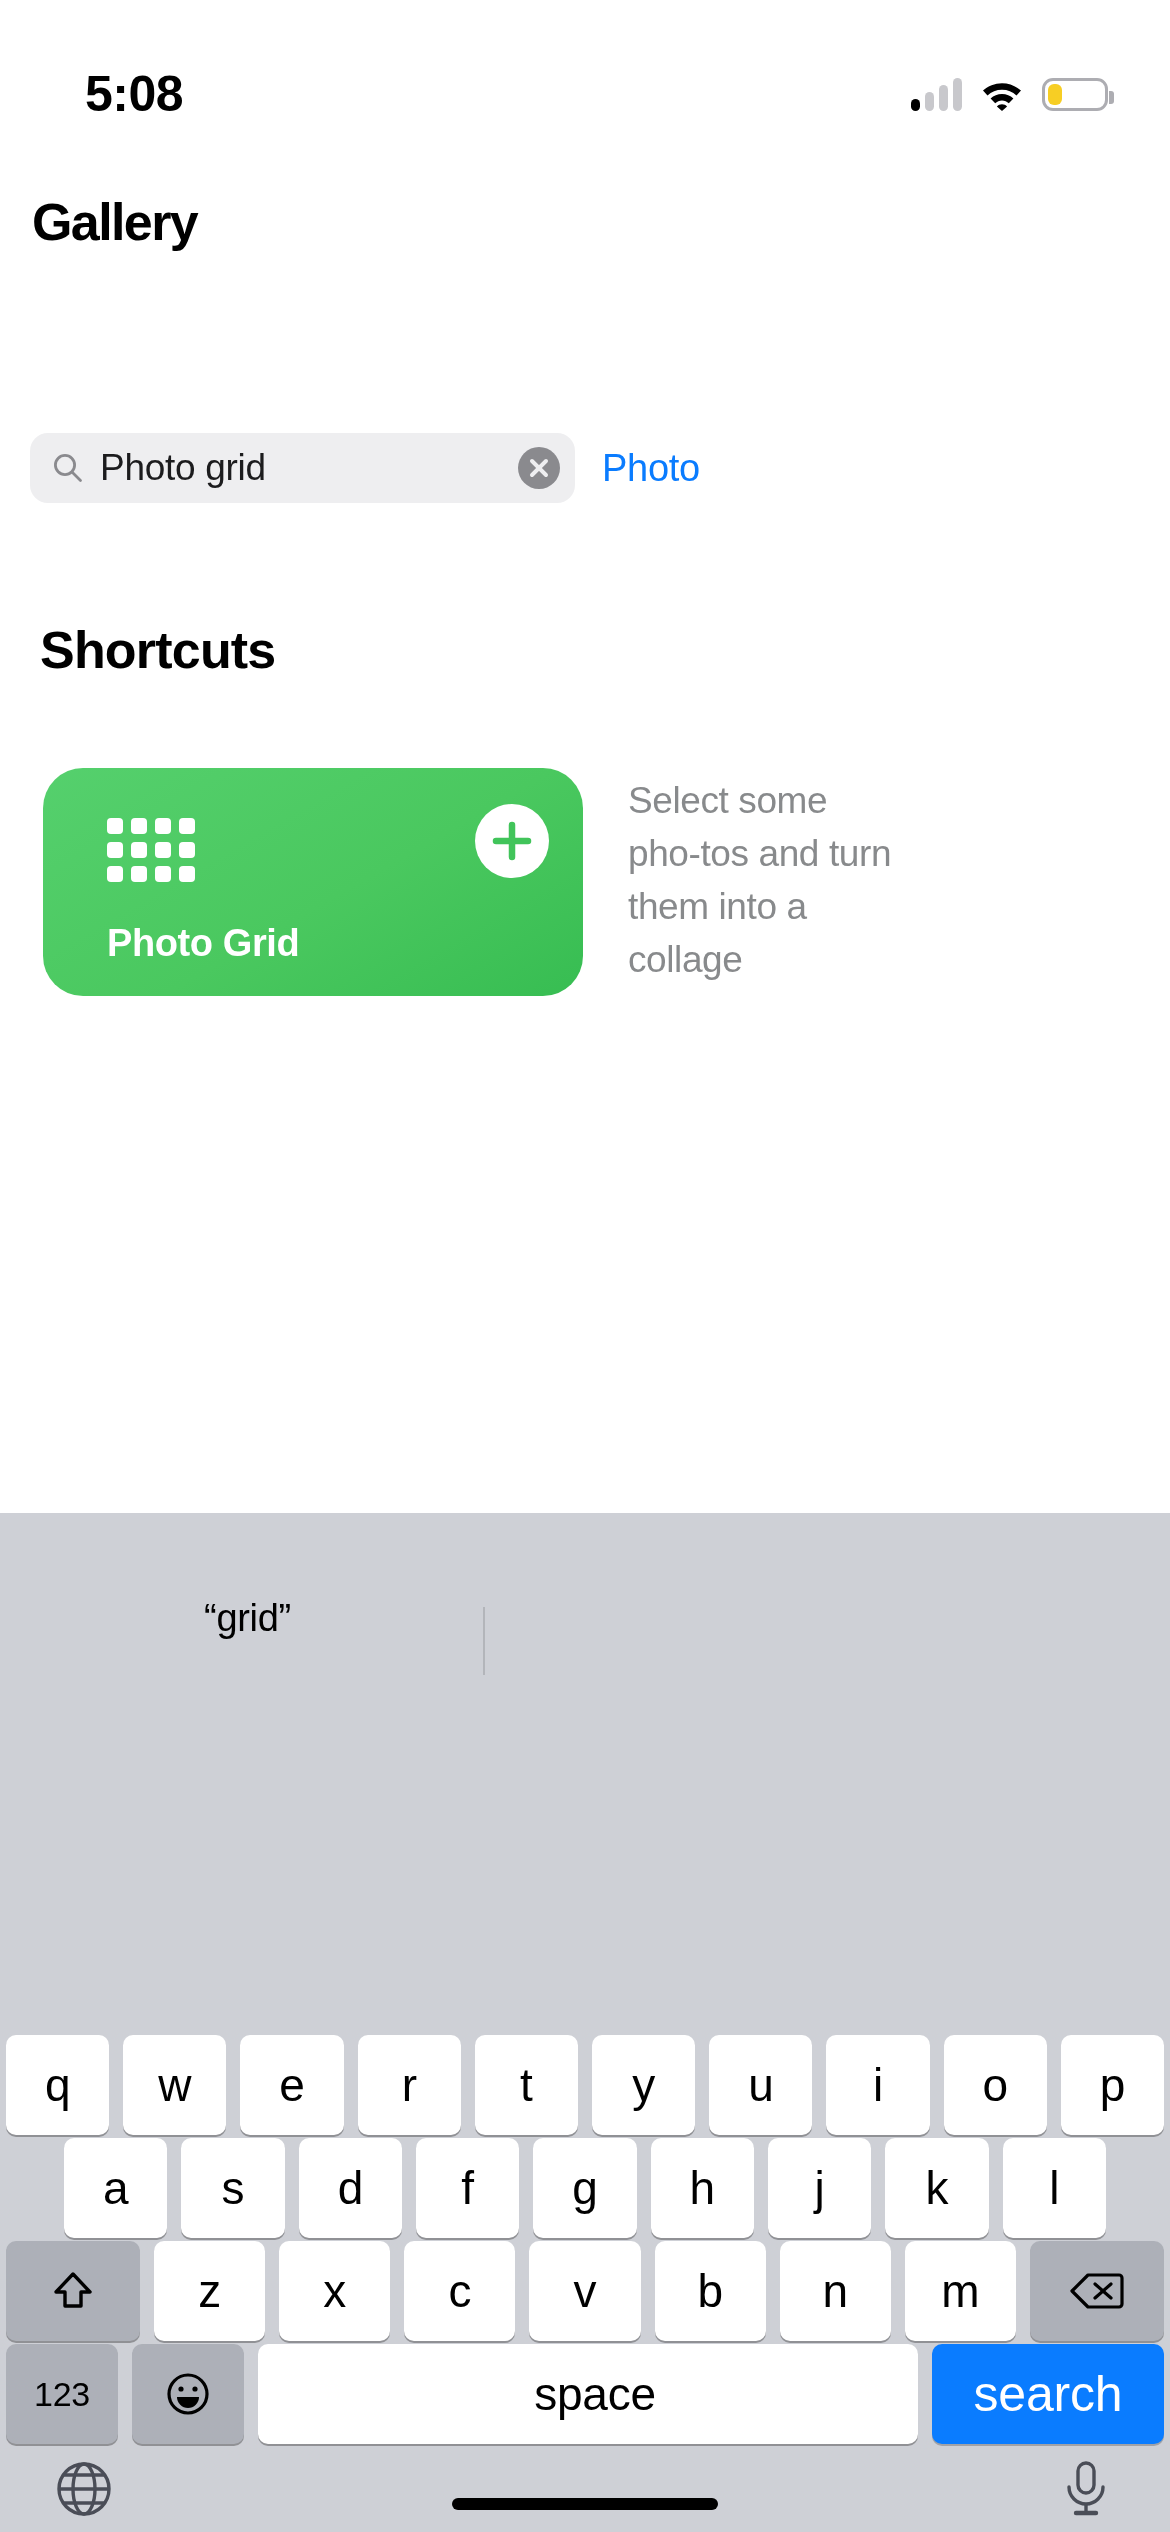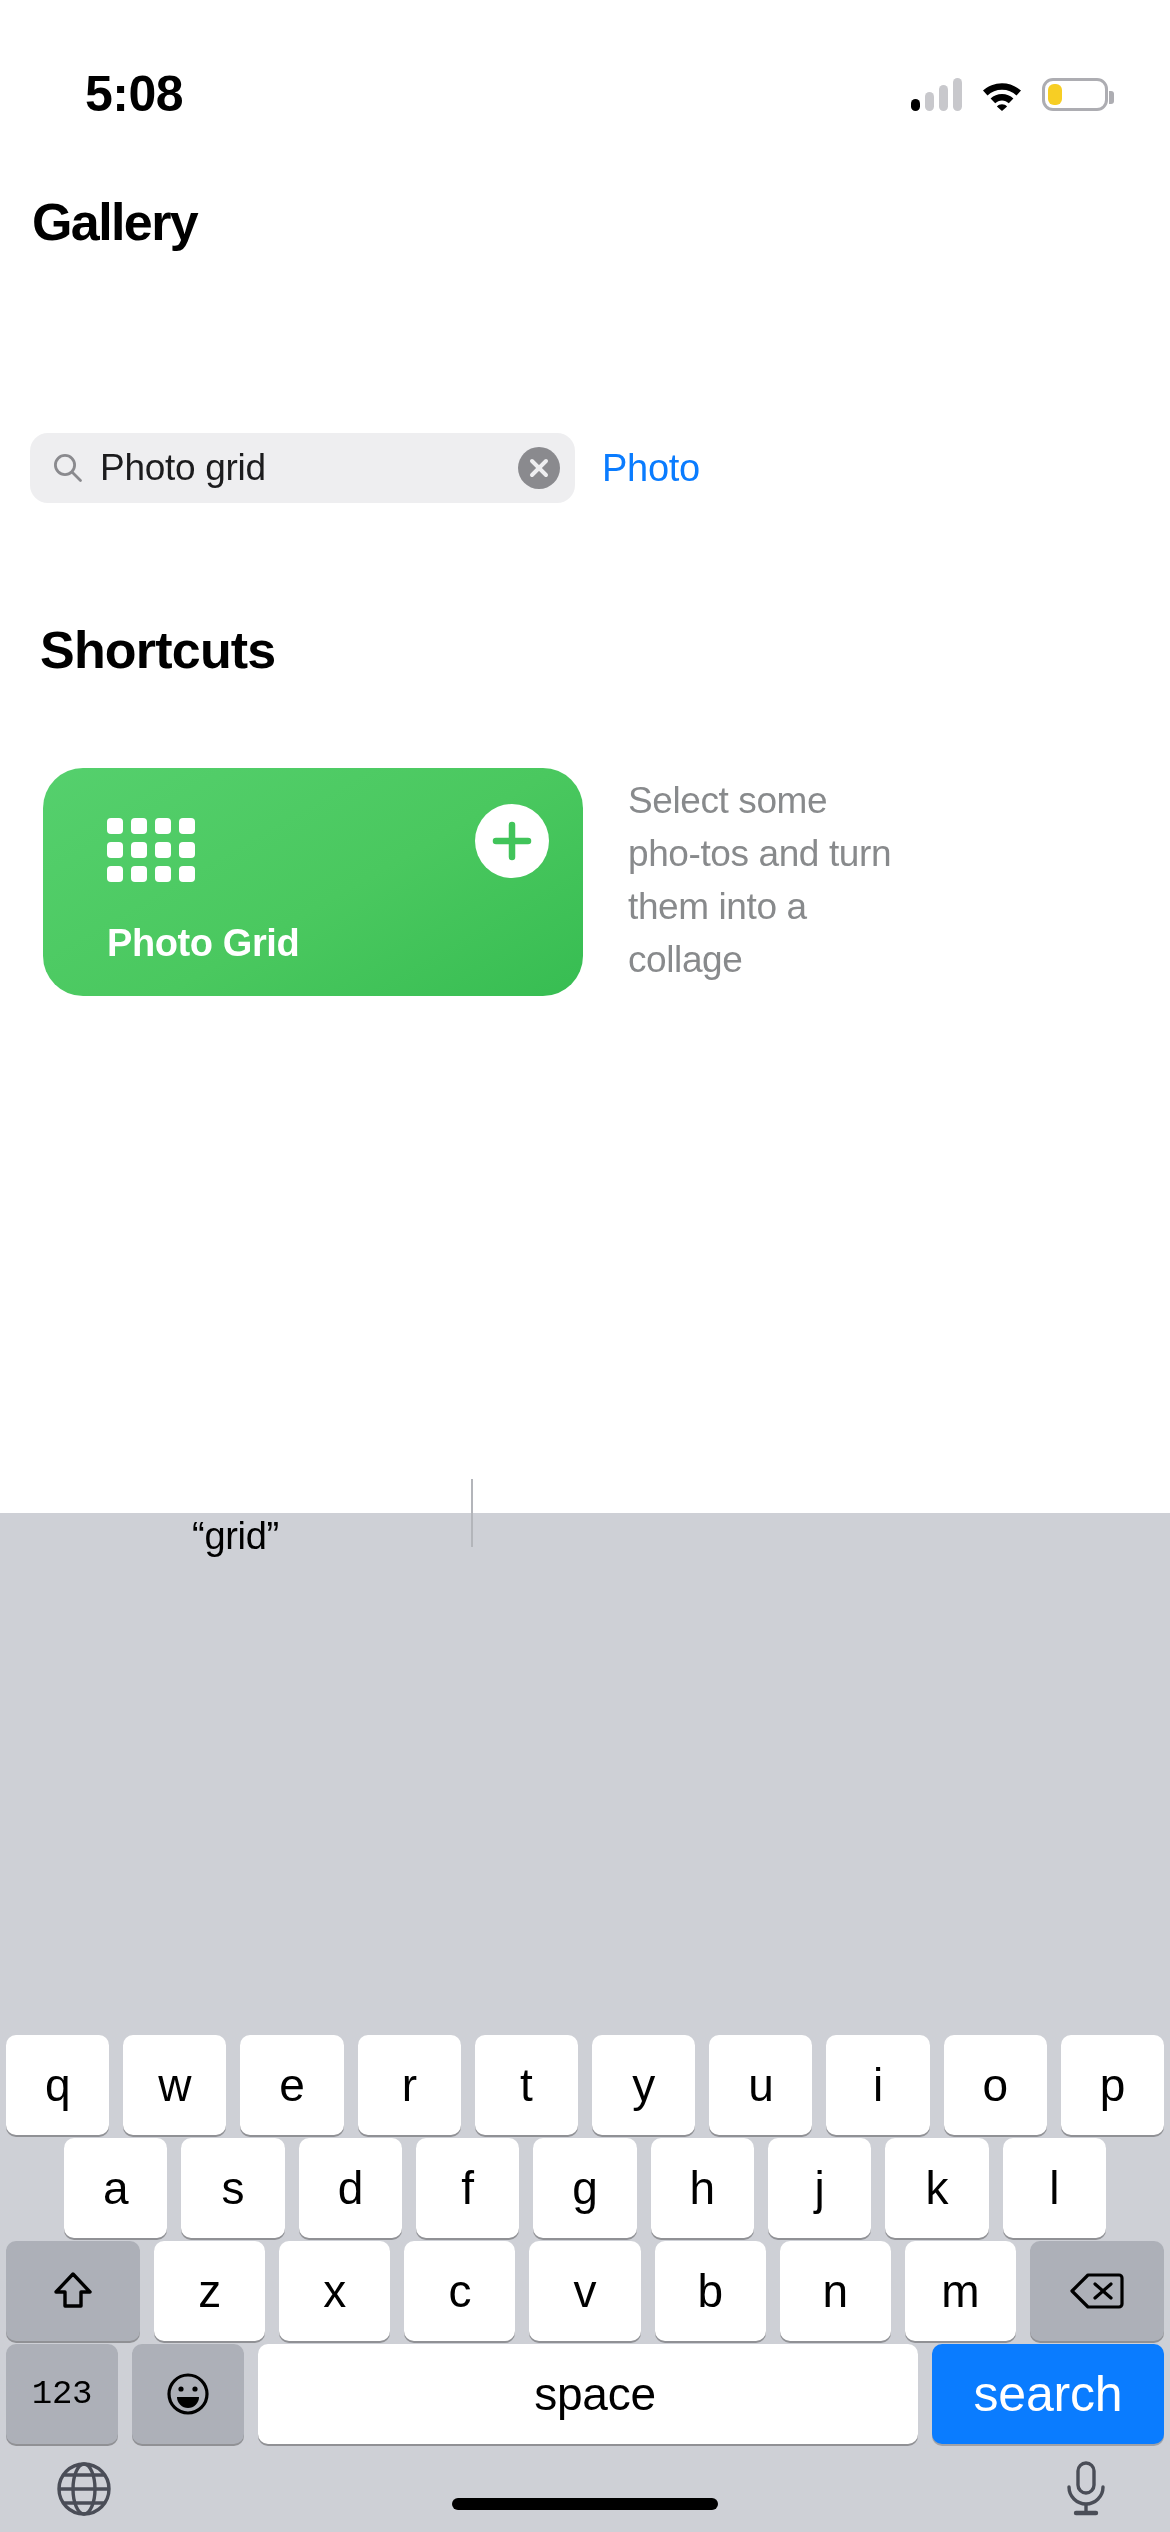--- a/index.html
+++ b/index.html
@@ -244,25 +244,25 @@
   #keyboard {
     position: absolute;
     left: 0;
     top: 1513px;
     width: 1170px;
     height: 1019px;
     background: #ced0d6;
   }
   #suggestion-bar {
     position: absolute;
-    top: 0; left: 0;
+    top: 0; left: 12px;
     width: 942px;
     height: 128px;
     display: flex;
-    align-items: flex-start;
+    align-items: flex-end;
   }
   .suggestion {
     flex: 1;
     text-align: center;
     font-size: 38px;
     color: #000;
     letter-spacing: -0.3px;
     position: relative;
     line-height: 46px;
   }
@@ -305,21 +305,20 @@
     justify-content: center;
     font-size: 46px;
     color: #000;
     height: 100px;
     line-height: 100px;
     letter-spacing: -0.2px;
   }
   .key.dark {
     background: #adb0b8;
     box-shadow: 0 2px 0 rgba(0,0,0,0.30);
-    font-family: Liberation Mono, monospace;
   }
   .key.blue {
     background: #0a7cff;
     color: #ffffff;
     font-size: 50px;
     box-shadow: 0 2px 0 rgba(0,0,0,0.22);
   }
   .key.num {
     font-size: 34px;
   }

